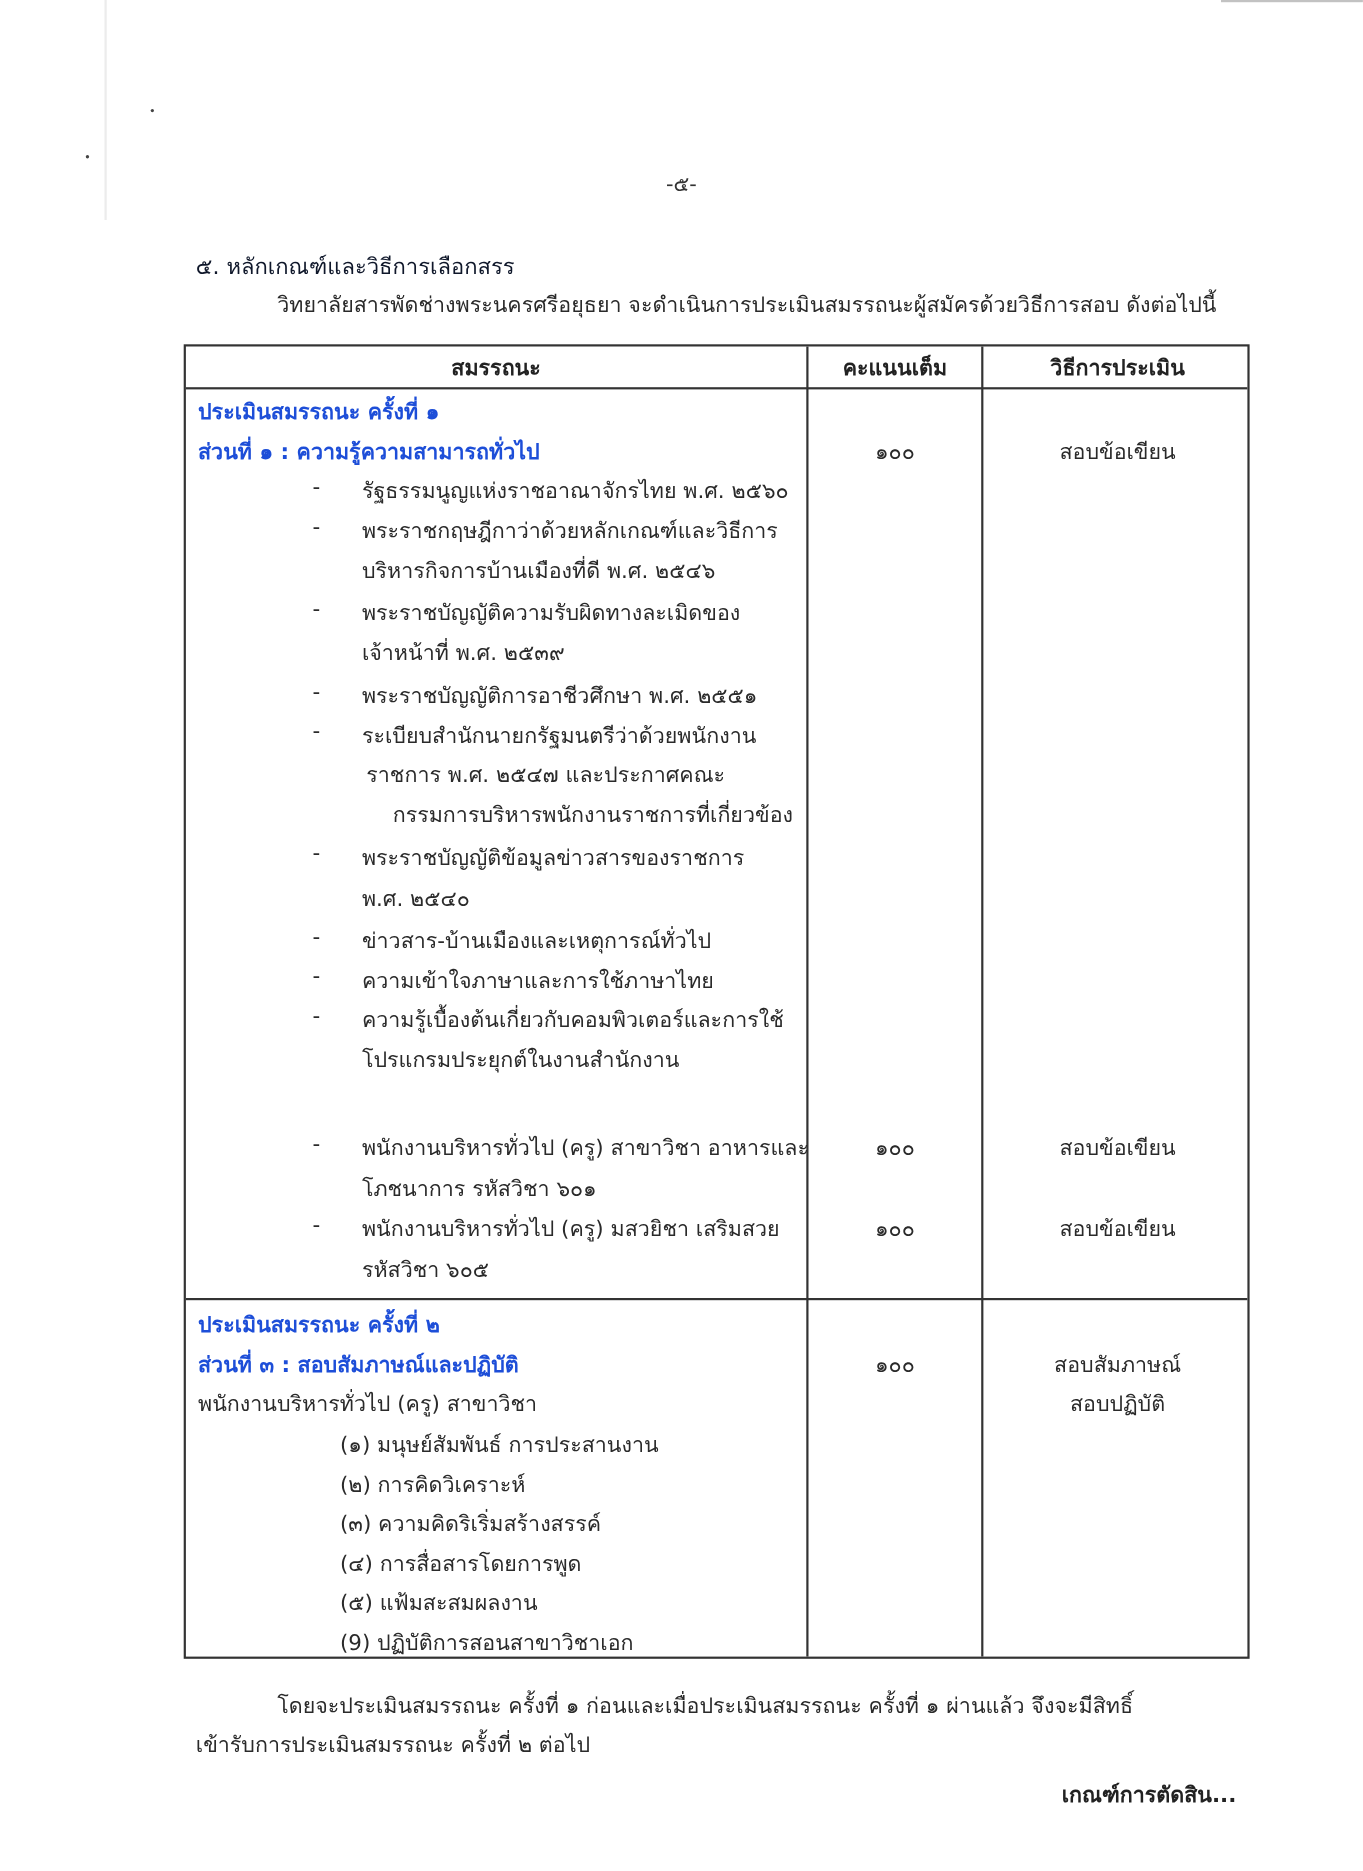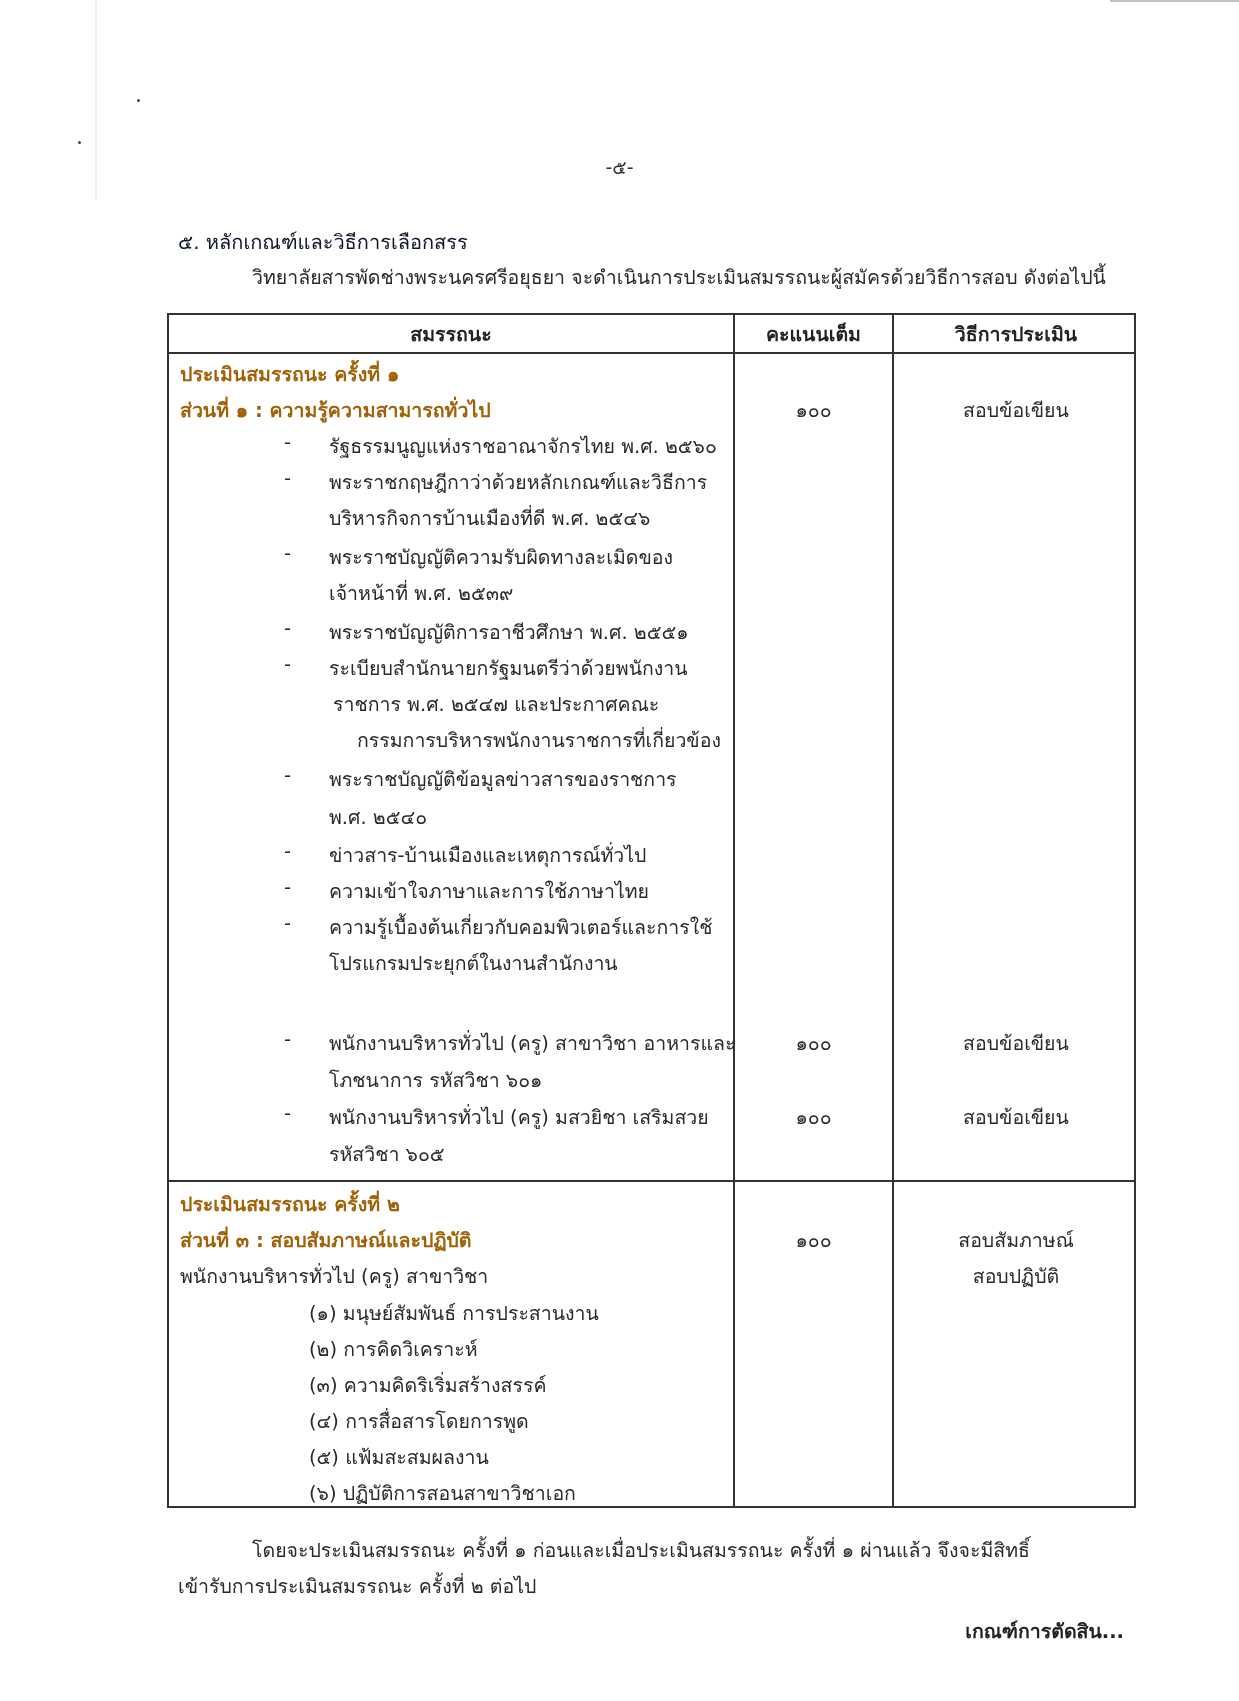--- a/index.html
+++ b/index.html
@@ -13,21 +13,21 @@
   .speck { position:absolute; width:3px; height:3px; background:#444; border-radius:50%; }
   .page-num { position:absolute; top:152px; left:0; width:1239px; text-align:center; font-size:19px; color:#333; }
   .sec-title { position:absolute; left:178px; top:226px; font-size:20px; font-weight:normal; color:#0f172a; }
   .intro { position:absolute; left:252px; top:262px; font-size:19.5px; color:#2a2a2a; white-space:nowrap; }
 
   .tbl { position:absolute; left:167px; top:313px; width:969px; height:1195px; border:2px solid #333; box-sizing:border-box; }
   .vline { position:absolute; top:0; bottom:0; width:2px; background:#333; }
   .hline { position:absolute; left:0; right:0; height:2px; background:#333; }
   .th { position:absolute; top:0; height:39px; line-height:39px; text-align:center; font-size:19.5px; font-weight:bold; color:#222; }
   .cell-text { position:absolute; font-size:19.5px; color:#2a2a2a; white-space:nowrap; }
-  .bold { font-weight:bold; color:#a16207; }
+  .bold { font-weight:bold; color:#1d4ed8; }
   .dash { position:absolute; left:115px; font-size:19.5px; }
   .score { position:absolute; left:566px; width:157px; text-align:center; font-size:19.5px; }
   .method { position:absolute; left:725px; width:244px; text-align:center; font-size:19.5px; }
 
   .foot1 { position:absolute; left:252px; top:1535px; font-size:19.5px; white-space:nowrap; }
   .foot2 { position:absolute; left:178px; top:1571px; font-size:19.5px; white-space:nowrap; }
   .cont { position:absolute; right:115px; top:1616px; font-size:19.5px; font-weight:bold; color:#222; }
 </style>
 </head>
 <body>
@@ -111,20 +111,20 @@
     <div class="method" style="top:910px;">สอบสัมภาษณ์</div>
     <div class="method" style="top:946px;">สอบปฏิบัติ</div>
     <div class="cell-text" style="left:11px;top:946px;">พนักงานบริหารทั่วไป (ครู) สาขาวิชา</div>
 
     <div>
       <div class="cell-text" style="left:140px;top:983px;">(๑) มนุษย์สัมพันธ์ การประสานงาน</div>
       <div class="cell-text" style="left:140px;top:1019px;">(๒) การคิดวิเคราะห์</div>
       <div class="cell-text" style="left:140px;top:1055px;">(๓) ความคิดริเริ่มสร้างสรรค์</div>
       <div class="cell-text" style="left:140px;top:1091px;">(๔) การสื่อสารโดยการพูด</div>
       <div class="cell-text" style="left:140px;top:1127px;">(๕) แฟ้มสะสมผลงาน</div>
-      <div class="cell-text" style="left:140px;top:1163px;">(๖) ปฏิบัติการสอนสาขาวิชาเอก</div>
+      <div class="cell-text" style="left:140px;top:1163px;">(9) ปฏิบัติการสอนสาขาวิชาเอก</div>
     </div>
   </div>
 
   <div class="foot1">โดยจะประเมินสมรรถนะ ครั้งที่ ๑ ก่อนและเมื่อประเมินสมรรถนะ ครั้งที่ ๑ ผ่านแล้ว จึงจะมีสิทธิ์</div>
   <div class="foot2">เข้ารับการประเมินสมรรถนะ ครั้งที่ ๒ ต่อไป</div>
   <div class="cont">เกณฑ์การตัดสิน...</div>
 </div>
 
 </body></html>

